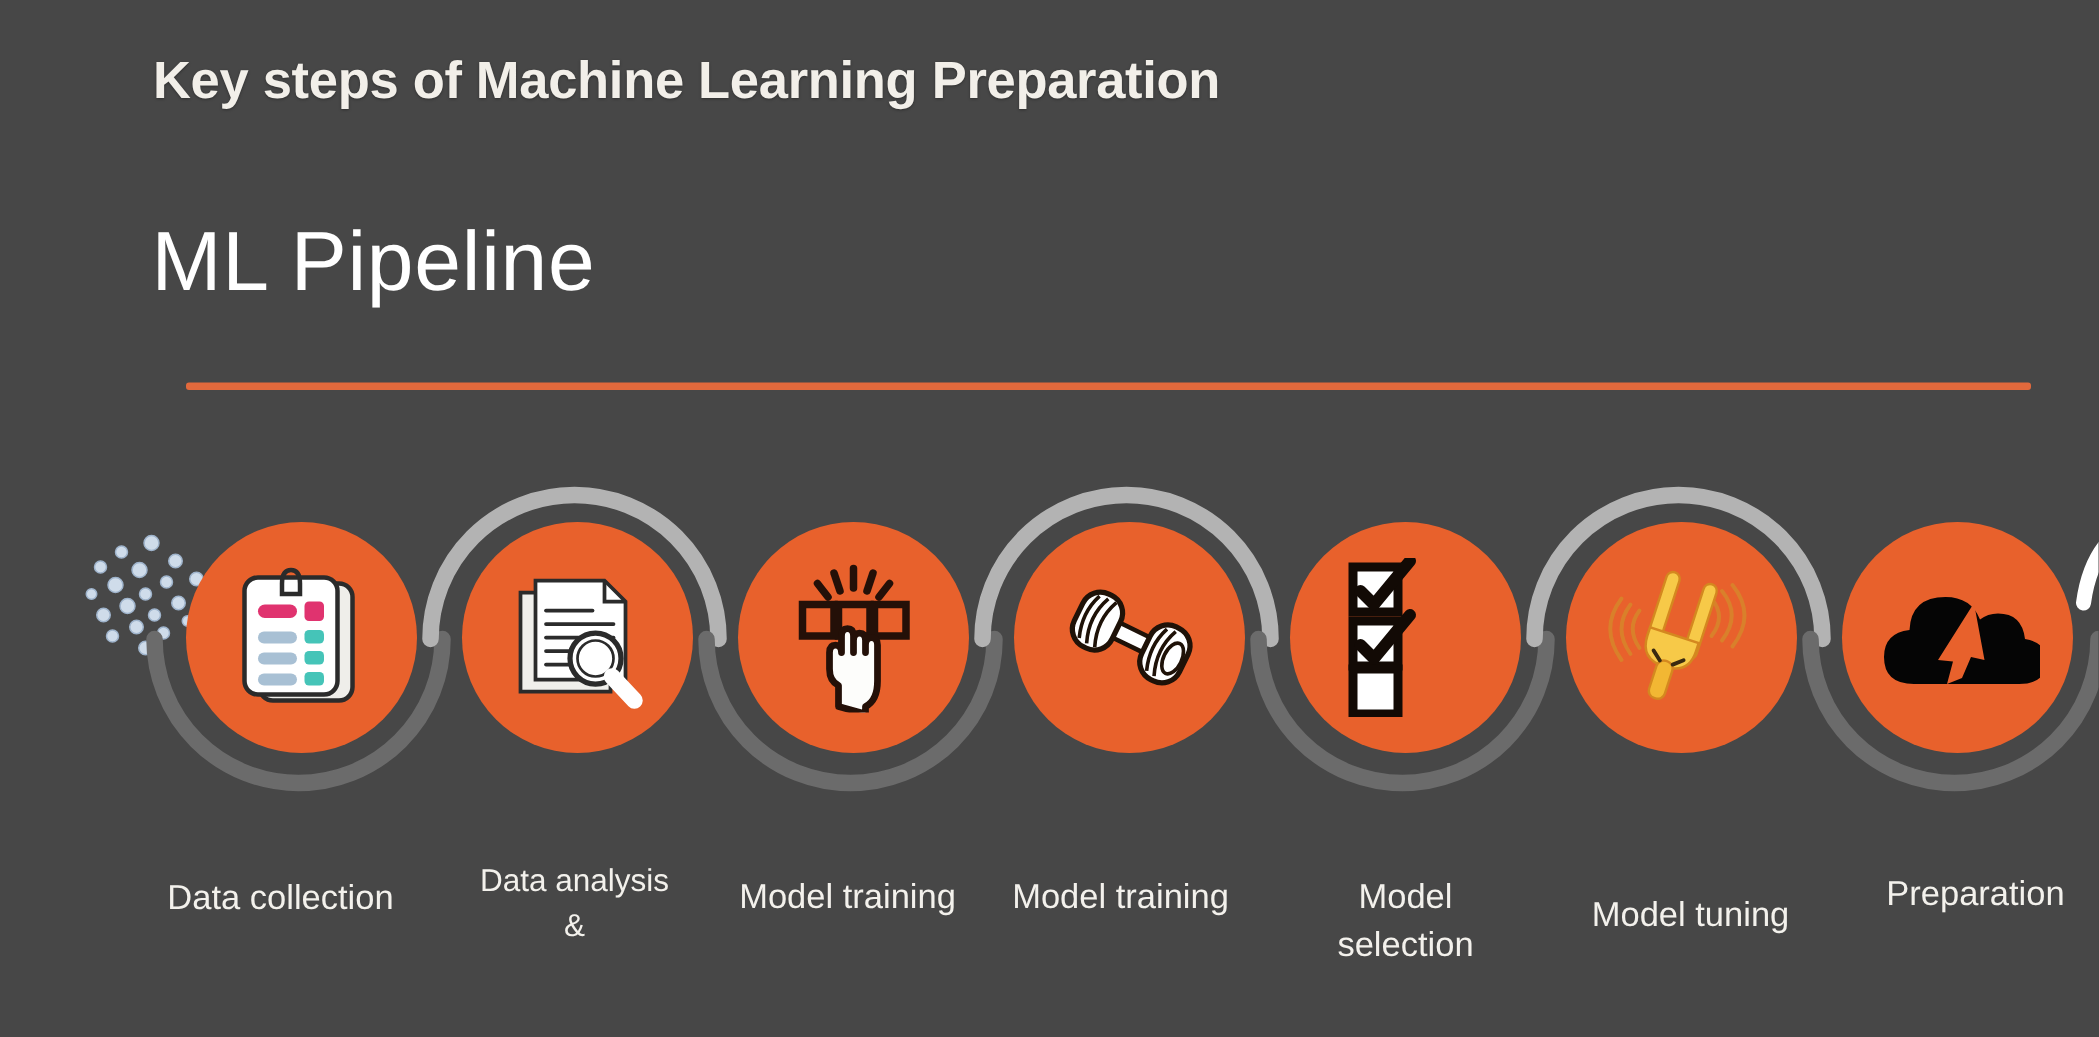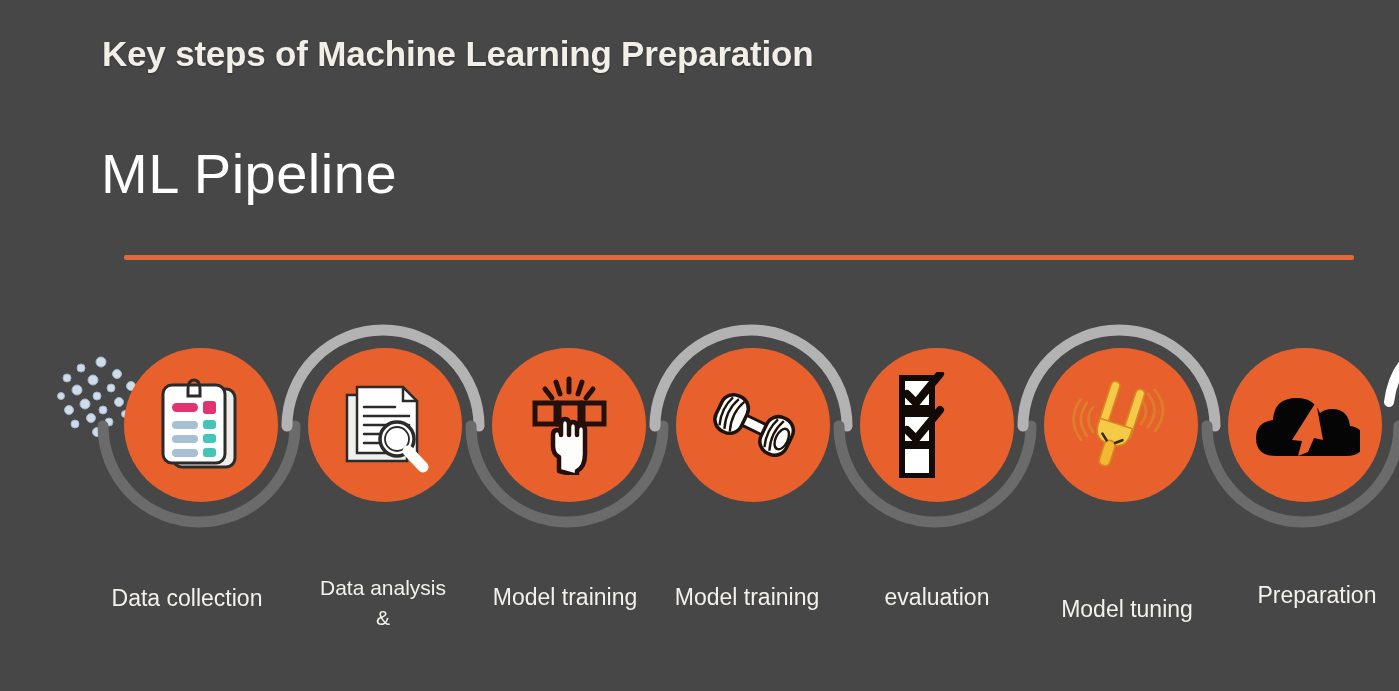--- a/index.html
+++ b/index.html
@@ -269,21 +269,22 @@
 
     <div class="label" style="left:400px;top:13px">
       <div>Model training</div>
     </div>
 
     <div class="label" style="left:582px;top:13px">
       <div>Model training</div>
     </div>
 
     <div class="label" style="left:772px;top:13px">
-      <div>evaluation</div>
+      <div>Model</div>
+      <div>selection</div>
     </div>
 
     <div class="label" style="left:962px;top:25px">
       <div>Model tuning</div>
     </div>
 
     <div class="label" style="left:1152px;top:11px">
       <div>Preparation</div>
     </div>
 

